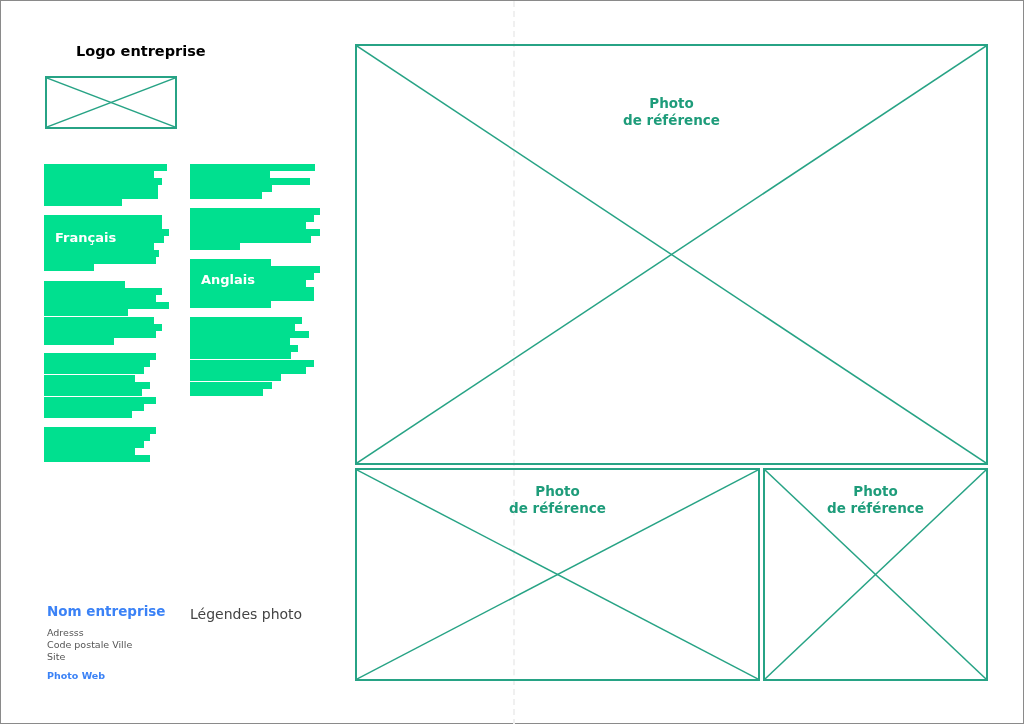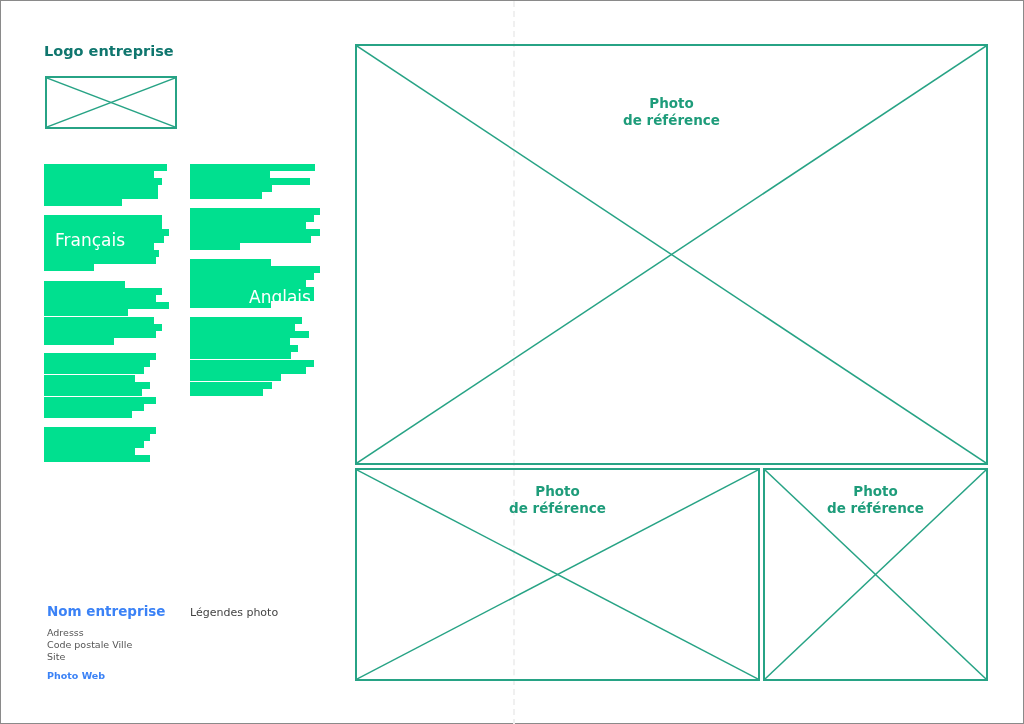--- a/index.html
+++ b/index.html
@@ -1,28 +1,28 @@
 <!DOCTYPE html>
 <html><head>
 <meta charset="utf-8">
 <style>
   html,body{margin:0;padding:0;background:#ffffff;}
   body{width:1024px;height:724px;position:relative;overflow:hidden;font-family:"DejaVu Sans","Liberation Sans",sans-serif;}
   .page{position:absolute;left:0;top:0;width:1022px;height:722px;border:1px solid #8a8a8a;background:#fff;}
   .fold{position:absolute;left:512px;top:0;width:0;height:724px;border-left:2px dashed #f0f0f0;}
-  .green-title{position:absolute;color:#0f766e;font-weight:bold;}
+  .green-title{position:absolute;color:#000000;font-weight:bold;margin-left:32px;}
   .logo-title{left:43px;top:42px;font-size:14.5px;}
   .ph-box{position:absolute;border:2px solid #27a385;box-sizing:border-box;}
   .ph-box svg{position:absolute;left:0;top:0;width:100%;height:100%;}
   .ph-label{position:absolute;left:0;right:0;text-align:center;color:#1e9c7a;font-weight:bold;font-size:13.5px;line-height:17px;}
   .bar{position:absolute;height:7px;background:#00e08f;}
-  .lang-label{position:absolute;color:#ffffff;font-weight:normal;font-size:17px;}
+  .lang-label{position:absolute;color:#ffffff;font-weight:bold;font-size:13px;}
   .dark{position:absolute;color:#3b82f6;}
   .company{left:46px;top:602px;font-size:13.5px;font-weight:bold;}
-  .legend{left:189px;top:605px;font-size:11px;color:#444;}
+  .legend{left:189px;top:605px;font-size:14px;color:#444;}
   .addr{left:46px;font-size:9.5px;color:#555;}
   .web{left:46px;top:669px;font-size:9.5px;font-weight:bold;}
 </style>
 </head>
 <body>
 
 <div class="page">
   <div class="fold"></div>
 
   <div class="green-title logo-title">Logo entreprise</div>
@@ -94,21 +94,21 @@
     <div class="bar" style="left:189px;top:235px;width:121px;"></div>
     <div class="bar" style="left:189px;top:242px;width:50px;"></div>
 
     <div class="bar" style="left:189px;top:258px;width:81px;"></div>
     <div class="bar" style="left:189px;top:265px;width:130px;"></div>
     <div class="bar" style="left:189px;top:272px;width:124px;"></div>
     <div class="bar" style="left:189px;top:279px;width:116px;"></div>
     <div class="bar" style="left:189px;top:286px;width:124px;"></div>
     <div class="bar" style="left:189px;top:293px;width:124px;"></div>
     <div class="bar" style="left:189px;top:300px;width:81px;"></div>
-    <div class="lang-label" style="left:200px;top:286px;margin-left:48px;">Anglais</div>
+    <div class="lang-label" style="left:200px;top:271px;">Anglais</div>
 
     <div class="bar" style="left:189px;top:316px;width:112px;"></div>
     <div class="bar" style="left:189px;top:323px;width:105px;"></div>
     <div class="bar" style="left:189px;top:330px;width:119px;"></div>
     <div class="bar" style="left:189px;top:337px;width:100px;"></div>
     <div class="bar" style="left:189px;top:344px;width:108px;"></div>
     <div class="bar" style="left:189px;top:351px;width:101px;"></div>
     <div class="bar" style="left:189px;top:359px;width:124px;"></div>
     <div class="bar" style="left:189px;top:366px;width:116px;"></div>
     <div class="bar" style="left:189px;top:373px;width:91px;"></div>

